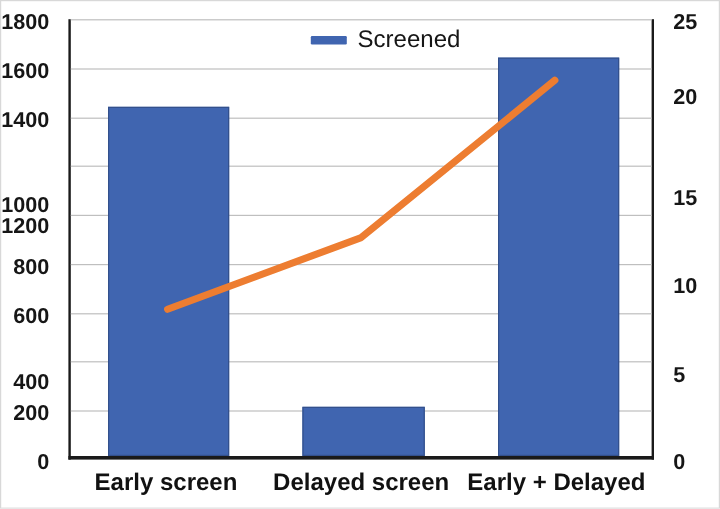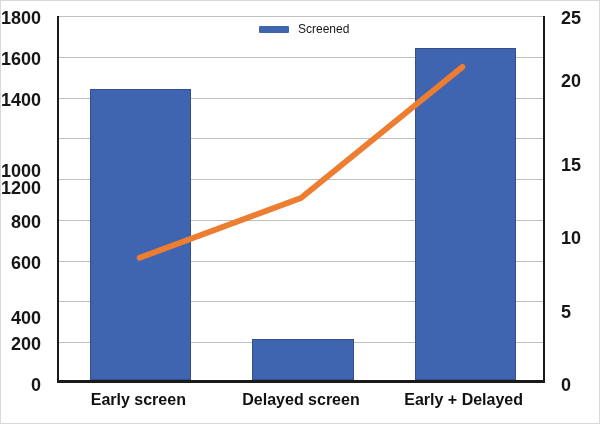--- a/index.html
+++ b/index.html
@@ -98,21 +98,21 @@
   #category-labels {
     position: absolute;
     left: 56px;
     top: 390px;
     width: 488px;
     height: 26px;
   }
   .cat-label {
     position: absolute;
     top: 0;
-    font-size: 16px;
+    font-size: 20px;
     font-weight: bold;
     color: #111111;
     text-align: center;
     white-space: nowrap;
   }
 
   
   #legend {
     position: absolute;
     left: 258px;
@@ -125,21 +125,21 @@
     display: flex;
     align-items: center;
     gap: 9px;
   }
   .legend-swatch {
     width: 30px;
     height: 7px;
     border-radius: 1px;
   }
   .legend-text {
-    font-size: 12px;
+    font-size: 20px;
     color: #161616;
     line-height: 1;
     white-space: nowrap;
   }
 </style>
 </head>
 <body>
 
 <div id="figure">
 

